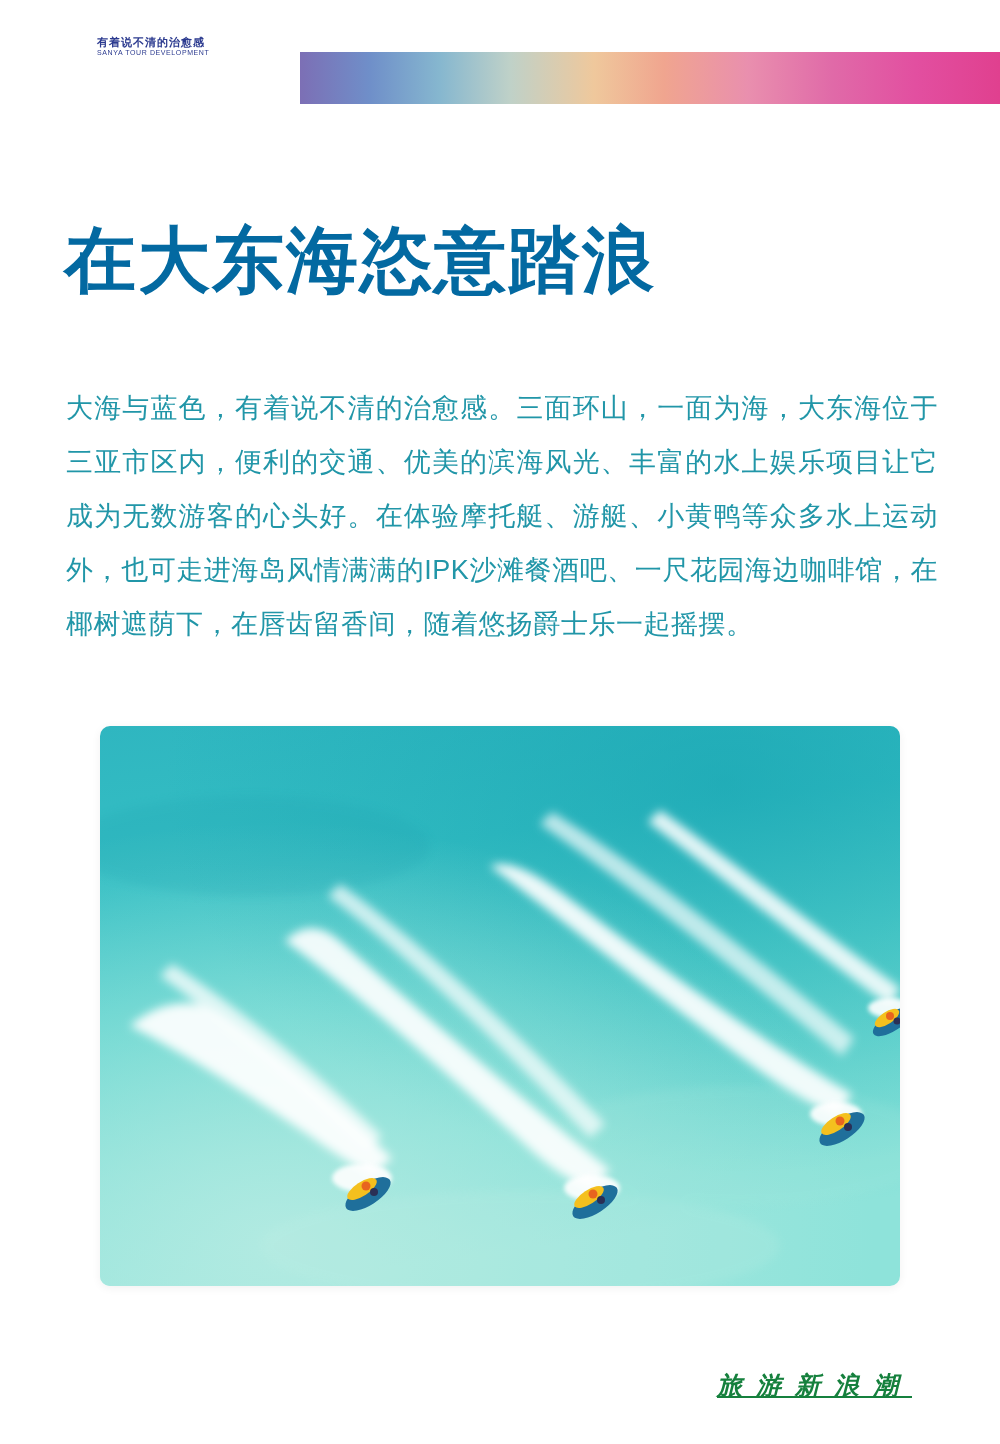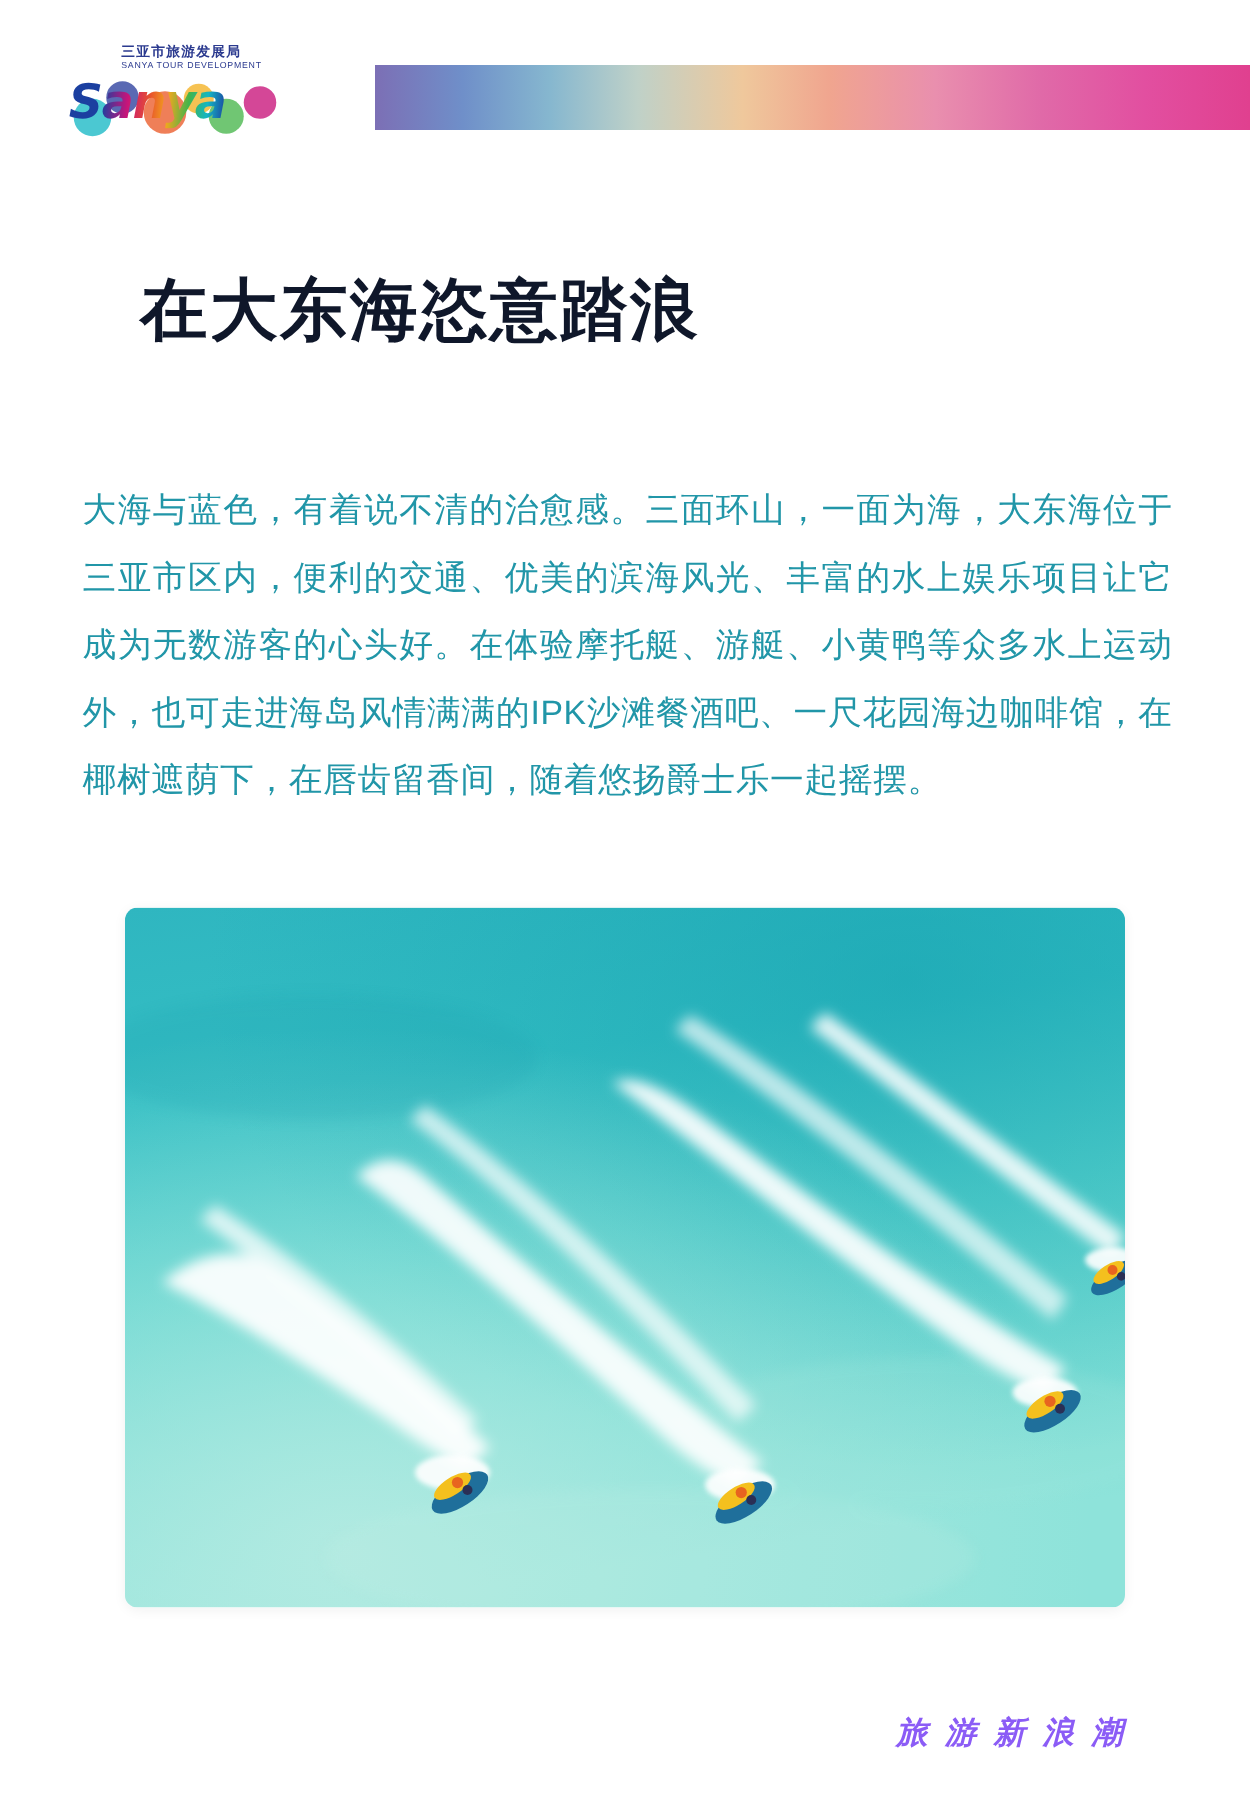--- a/index.html
+++ b/index.html
@@ -94,26 +94,25 @@
       #e06aa8 76%,
       #e24fa0 88%,
       #e0408f 100%);
   }
 
   
   .title {
     position: absolute;
     left: 64px;
     top: 180px;
-    font-size: 54px;
+    font-size: 72px;
     line-height: 64px;
     font-weight: bold;
-    color: #0f172a;
+    color: #0369a1;
     letter-spacing: 2px;
-    margin-left: 48px;
   }
 
   
   .body-copy {
     position: absolute;
     left: 66px;
     top: 354px;
     width: 872px;
     font-size: 27px;
     line-height: 54px;
@@ -136,42 +135,34 @@
   .photo svg { display: block; }
 
   
   .footer {
     position: absolute;
     right: 88px;
     bottom: 42px;
     font-family: "DejaVu Serif", "Liberation Serif", serif;
     font-size: 25px;
     letter-spacing: 14px;
-    color: #8b5cf6;
+    color: #15803d;
     font-weight: bold;
     font-style: italic;
+    text-decoration: underline;
   }
 </style>
 </head>
 <body>
 
 <div class="header">
 
   <div class="logo-block">
-    <div class="logo-tag-cn">三亚市旅游发展局</div>
+    <div class="logo-tag-cn">有着说不清的治愈感</div>
     <div class="logo-tag-en">SANYA TOUR DEVELOPMENT</div>
-    <div class="logo-word">
-      <span class="logo-blob b1"></span>
-      <span class="logo-blob b2"></span>
-      <span class="logo-blob b3"></span>
-      <span class="logo-blob b4"></span>
-      <span class="logo-blob b5"></span>
-      <span class="logo-blob b6"></span>
-      <span class="logo-word-text">Sanya</span>
-    </div>
   </div>
 
   <div class="header-bar"></div>
 </div>
 
 <h1 class="title">在大东海恣意踏浪</h1>
 
 <p class="body-copy">大海与蓝色，有着说不清的治愈感。三面环山，一面为海，大东海位于三亚市区内，便利的交通、优美的滨海风光、丰富的水上娱乐项目让它成为无数游客的心头好。在体验摩托艇、游艇、小黄鸭等众多水上运动外，也可走进海岛风情满满的IPK沙滩餐酒吧、一尺花园海边咖啡馆，在椰树遮荫下，在唇齿留香间，随着悠扬爵士乐一起摇摆。</p>
 
 <div class="photo">

